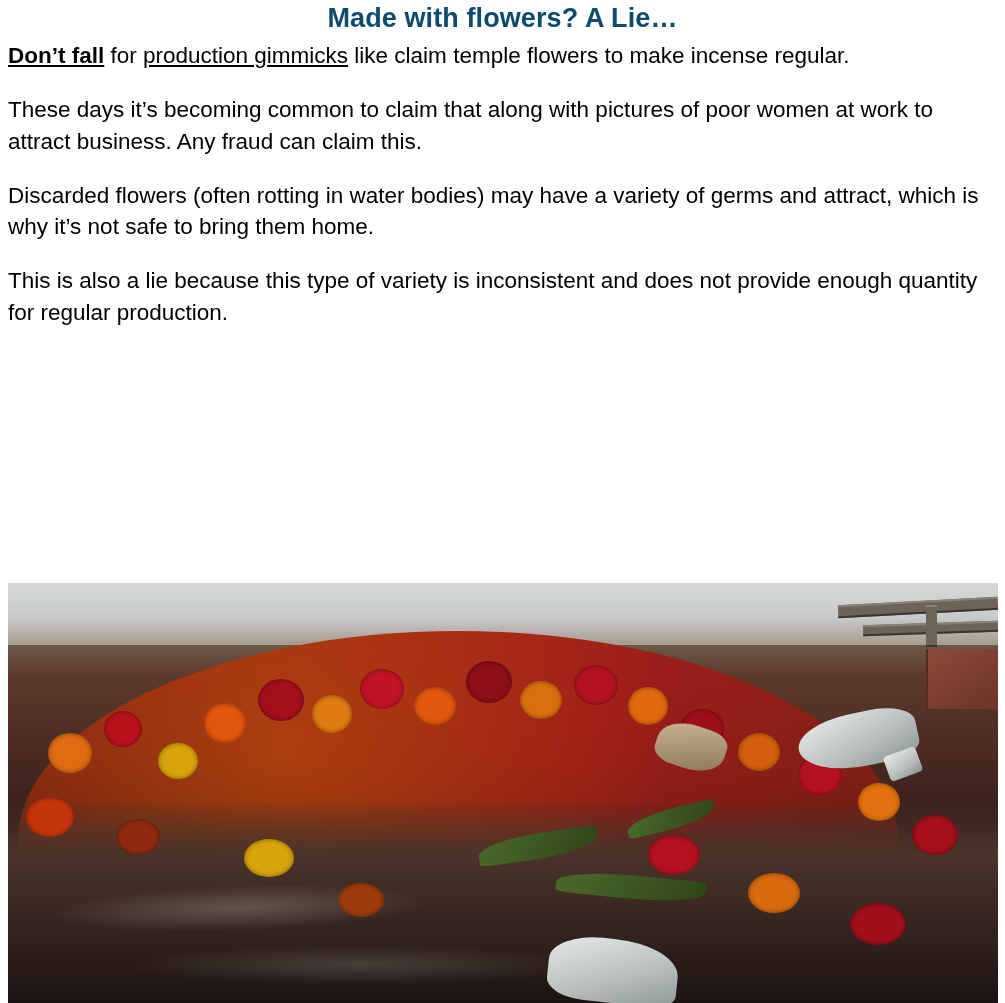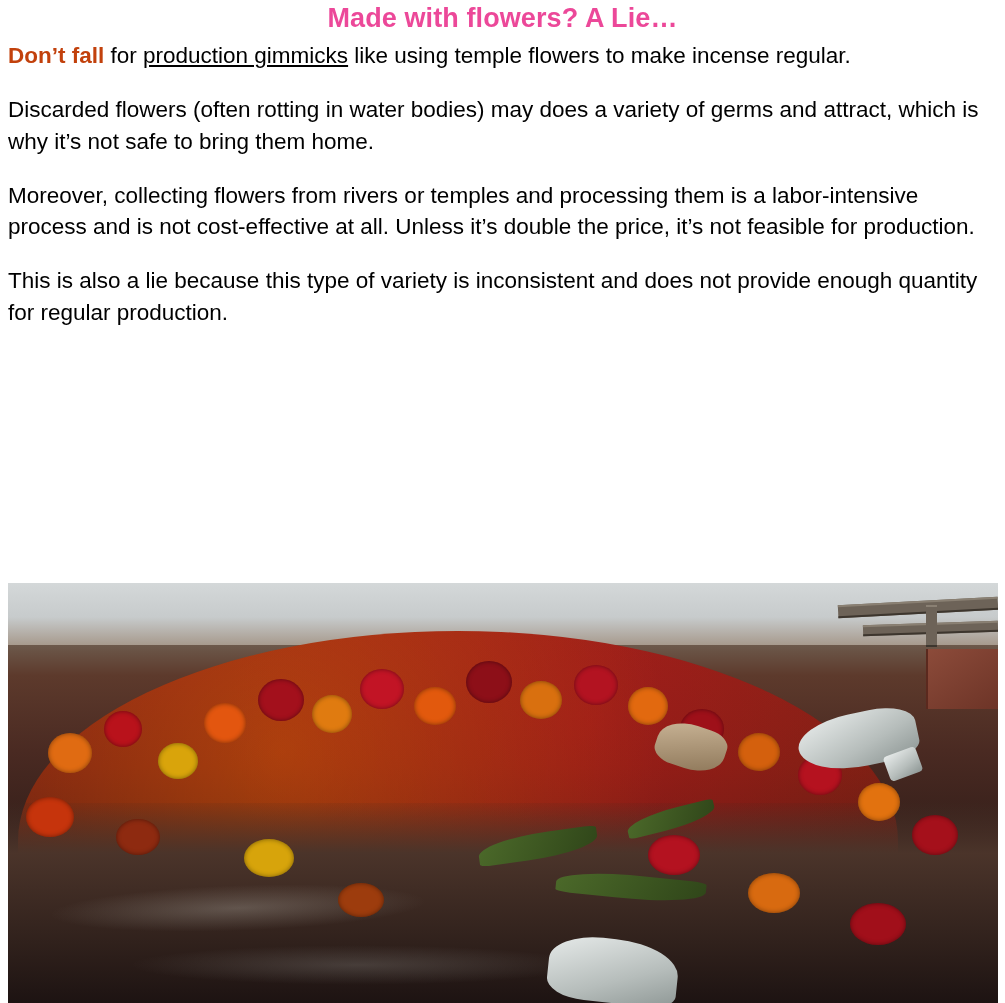--- a/index.html
+++ b/index.html
@@ -16,40 +16,41 @@
     overflow: hidden;
   }
   .page {
     width: 1005px;
     height: 1003px;
     position: relative;
     background: #ffffff;
   }
   .title {
     text-align: center;
-    color: #ec4899;
+    color: #0c4a6e;
     font-size: 27px;
     font-weight: bold;
     line-height: 1.1;
     padding: 4px 0 6px 0;
     letter-spacing: 0.1px;
   }
   .body-text {
     padding: 0 10px 0 8px;
   }
   p.para {
     font-size: 22.5px;
     line-height: 1.42;
     margin: 0 0 22px 0;
     color: #000000;
   }
   p.para:last-child { margin-bottom: 0; }
   .red-bold {
-    color: #c2410c;
+    color: #000000;
     font-weight: bold;
+    text-decoration: underline;
   }
   .underline { text-decoration: underline; }
   .bold { font-weight: normal; }
 
   .photo-wrap {
     position: absolute;
     left: 8px;
     top: 583px;
     width: 990px;
     height: 420px;
@@ -128,31 +129,31 @@
 </head>
 <body>
 
 <div class="page">
 
   <div class="title">Made with flowers?  A Lie…</div>
 
   <div class="body-text">
 
     <p class="para">
-      <span class="red-bold">Don’t fall</span><span> for </span><span class="underline">production gimmicks</span><span> like using </span><span class="bold">temple flowers</span><span> to make incense regular.</span>
-    </p>
-
-
-    <p class="para">
-      <span>Discarded flowers (often rotting in water bodies) may does a variety of </span><span class="bold">germs and attract</span><span>, which is why it’s not safe to bring them home.</span>
-    </p>
-
-    <p class="para">
-      <span>Moreover, collecting flowers from rivers or temples and processing them is a labor-intensive process and is not cost-effective at all. </span><span class="bold">Unless it’s double the price, it’s not feasible for production.</span>
-    </p>
+      <span class="red-bold">Don’t fall</span><span> for </span><span class="underline">production gimmicks</span><span> like claim </span><span class="bold">temple flowers</span><span> to make incense regular.</span>
+    </p>
+
+    <p class="para">
+      <span>These days it’s becoming common to claim that along with pictures of poor women at work to attract business. Any fraud can claim this.</span>
+    </p>
+
+    <p class="para">
+      <span>Discarded flowers (often rotting in water bodies) may have a variety of </span><span class="bold">germs and attract</span><span>, which is why it’s not safe to bring them home.</span>
+    </p>
+
 
     <p class="para">
       <span>This is  also a lie because this type of variety is inconsistent and does not provide enough quantity for regular production.</span>
     </p>
 
   </div>
 
   <div class="photo-wrap">
     <div class="photo">
       <div class="sky"></div>

